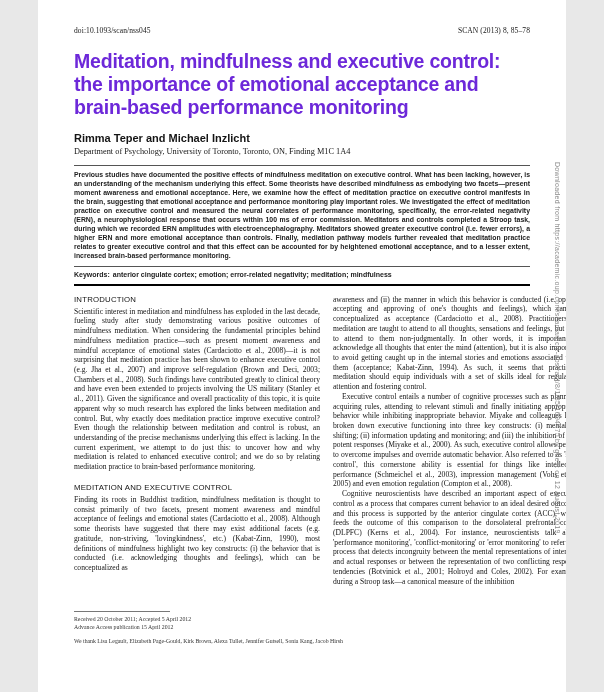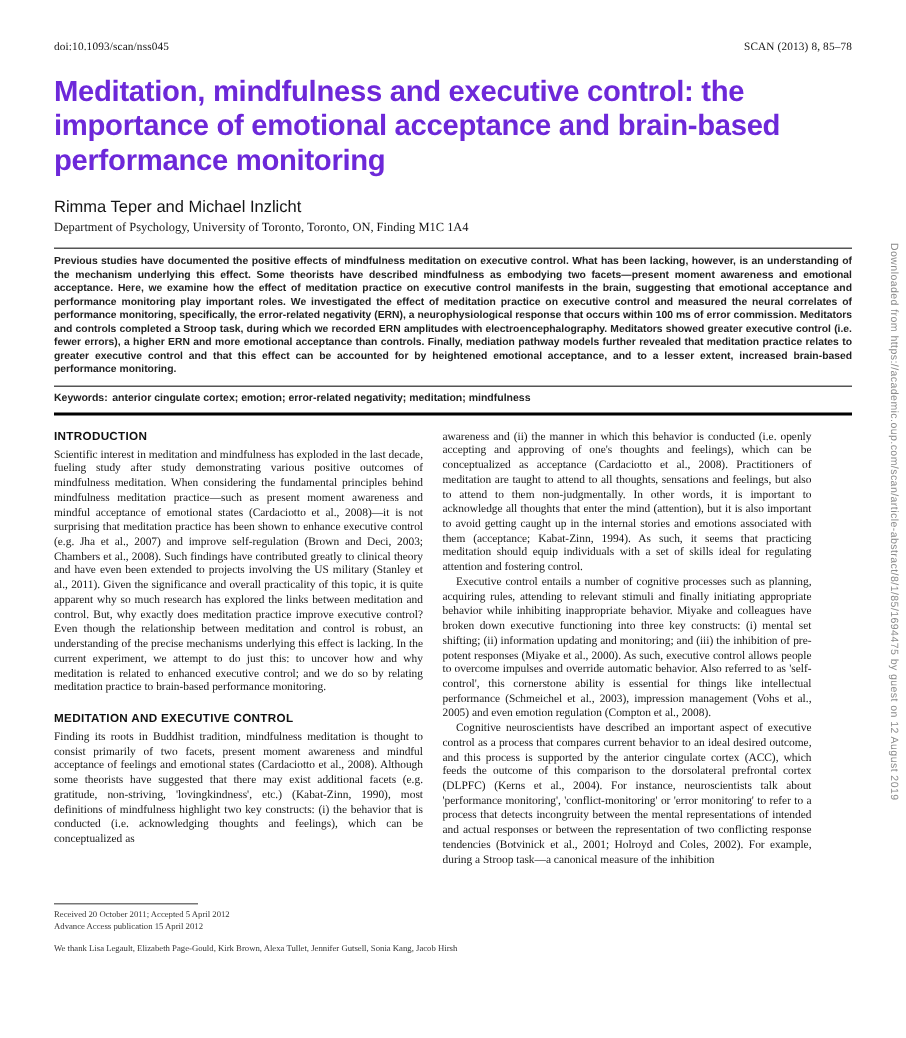--- a/index.html
+++ b/index.html
@@ -1,19 +1,19 @@
 <!DOCTYPE html>
 <html><head>
 <meta charset="utf-8">
 <style>
   * { margin:0; padding:0; box-sizing:border-box; }
   html,body { background:#e8e8e8; }
   .page {
     position:relative;
-    width:604px; height:692px;
+    width:528px; height:692px;
     margin:0 auto;
     background:#ffffff;
     overflow:hidden;
     color:#151515;
     font-family:"Liberation Serif", serif;
     padding:26px 36px 0 36px;
   }
   .header-row {
     display:flex; justify-content:space-between;
     font-size:7.5px; letter-spacing:0.1px;
@@ -22,21 +22,21 @@
     margin-top:15px;
     font-family:"Liberation Sans", sans-serif;
     font-weight:bold;
     font-size:19.5px; line-height:1.18;
     letter-spacing:-0.2px;
     color:#6d28d9;
   }
   .authors {
     margin-top:13px;
     font-family:"Liberation Sans", sans-serif;
-    font-weight:normal; font-size:11px;
+    font-weight:bold; font-size:11px;
   }
   .affiliation { margin-top:3px; font-size:8.3px; }
   .rule-thin  { border:none; border-top:1px solid #555; margin-top:9px; }
   .abstract {
     margin-top:5px;
     font-family:"Liberation Sans", sans-serif;
     font-weight:bold;
     font-size:6.9px; line-height:1.3;
     text-align:justify; color:#222;
   }
@@ -48,21 +48,21 @@
   .kw-label { margin-right:3px; }
   .rule-thick { border:none; border-top:2.5px solid #000; margin-top:6px; }
   .columns { display:flex; gap:13px; margin-top:9px; }
   .col { width:246px; flex:0 0 auto; }
   .col p {
     font-size:7.6px; line-height:1.28;
     text-align:justify;
   }
   .col h2 {
     font-family:"Liberation Sans", sans-serif;
-    font-weight:bold; font-size:7.8px;
+    font-weight:normal; font-size:7.8px;
     letter-spacing:0.2px; color:#111;
     margin:0 0 3px 0;
   }
   .col h2.second { margin-top:11px; }
   .left-body { height:312px; overflow:hidden; }
   .indent { text-indent:9px; }
   .footnote { margin-top:4px; }
   .footnote .rule-foot { border:none; border-top:0.8px solid #777; width:96px; margin-bottom:3px; }
   .footnote div { font-size:5.8px; line-height:1.45; color:#333; white-space:nowrap; overflow:visible; }
   .footnote .ack { margin-top:6px; }

